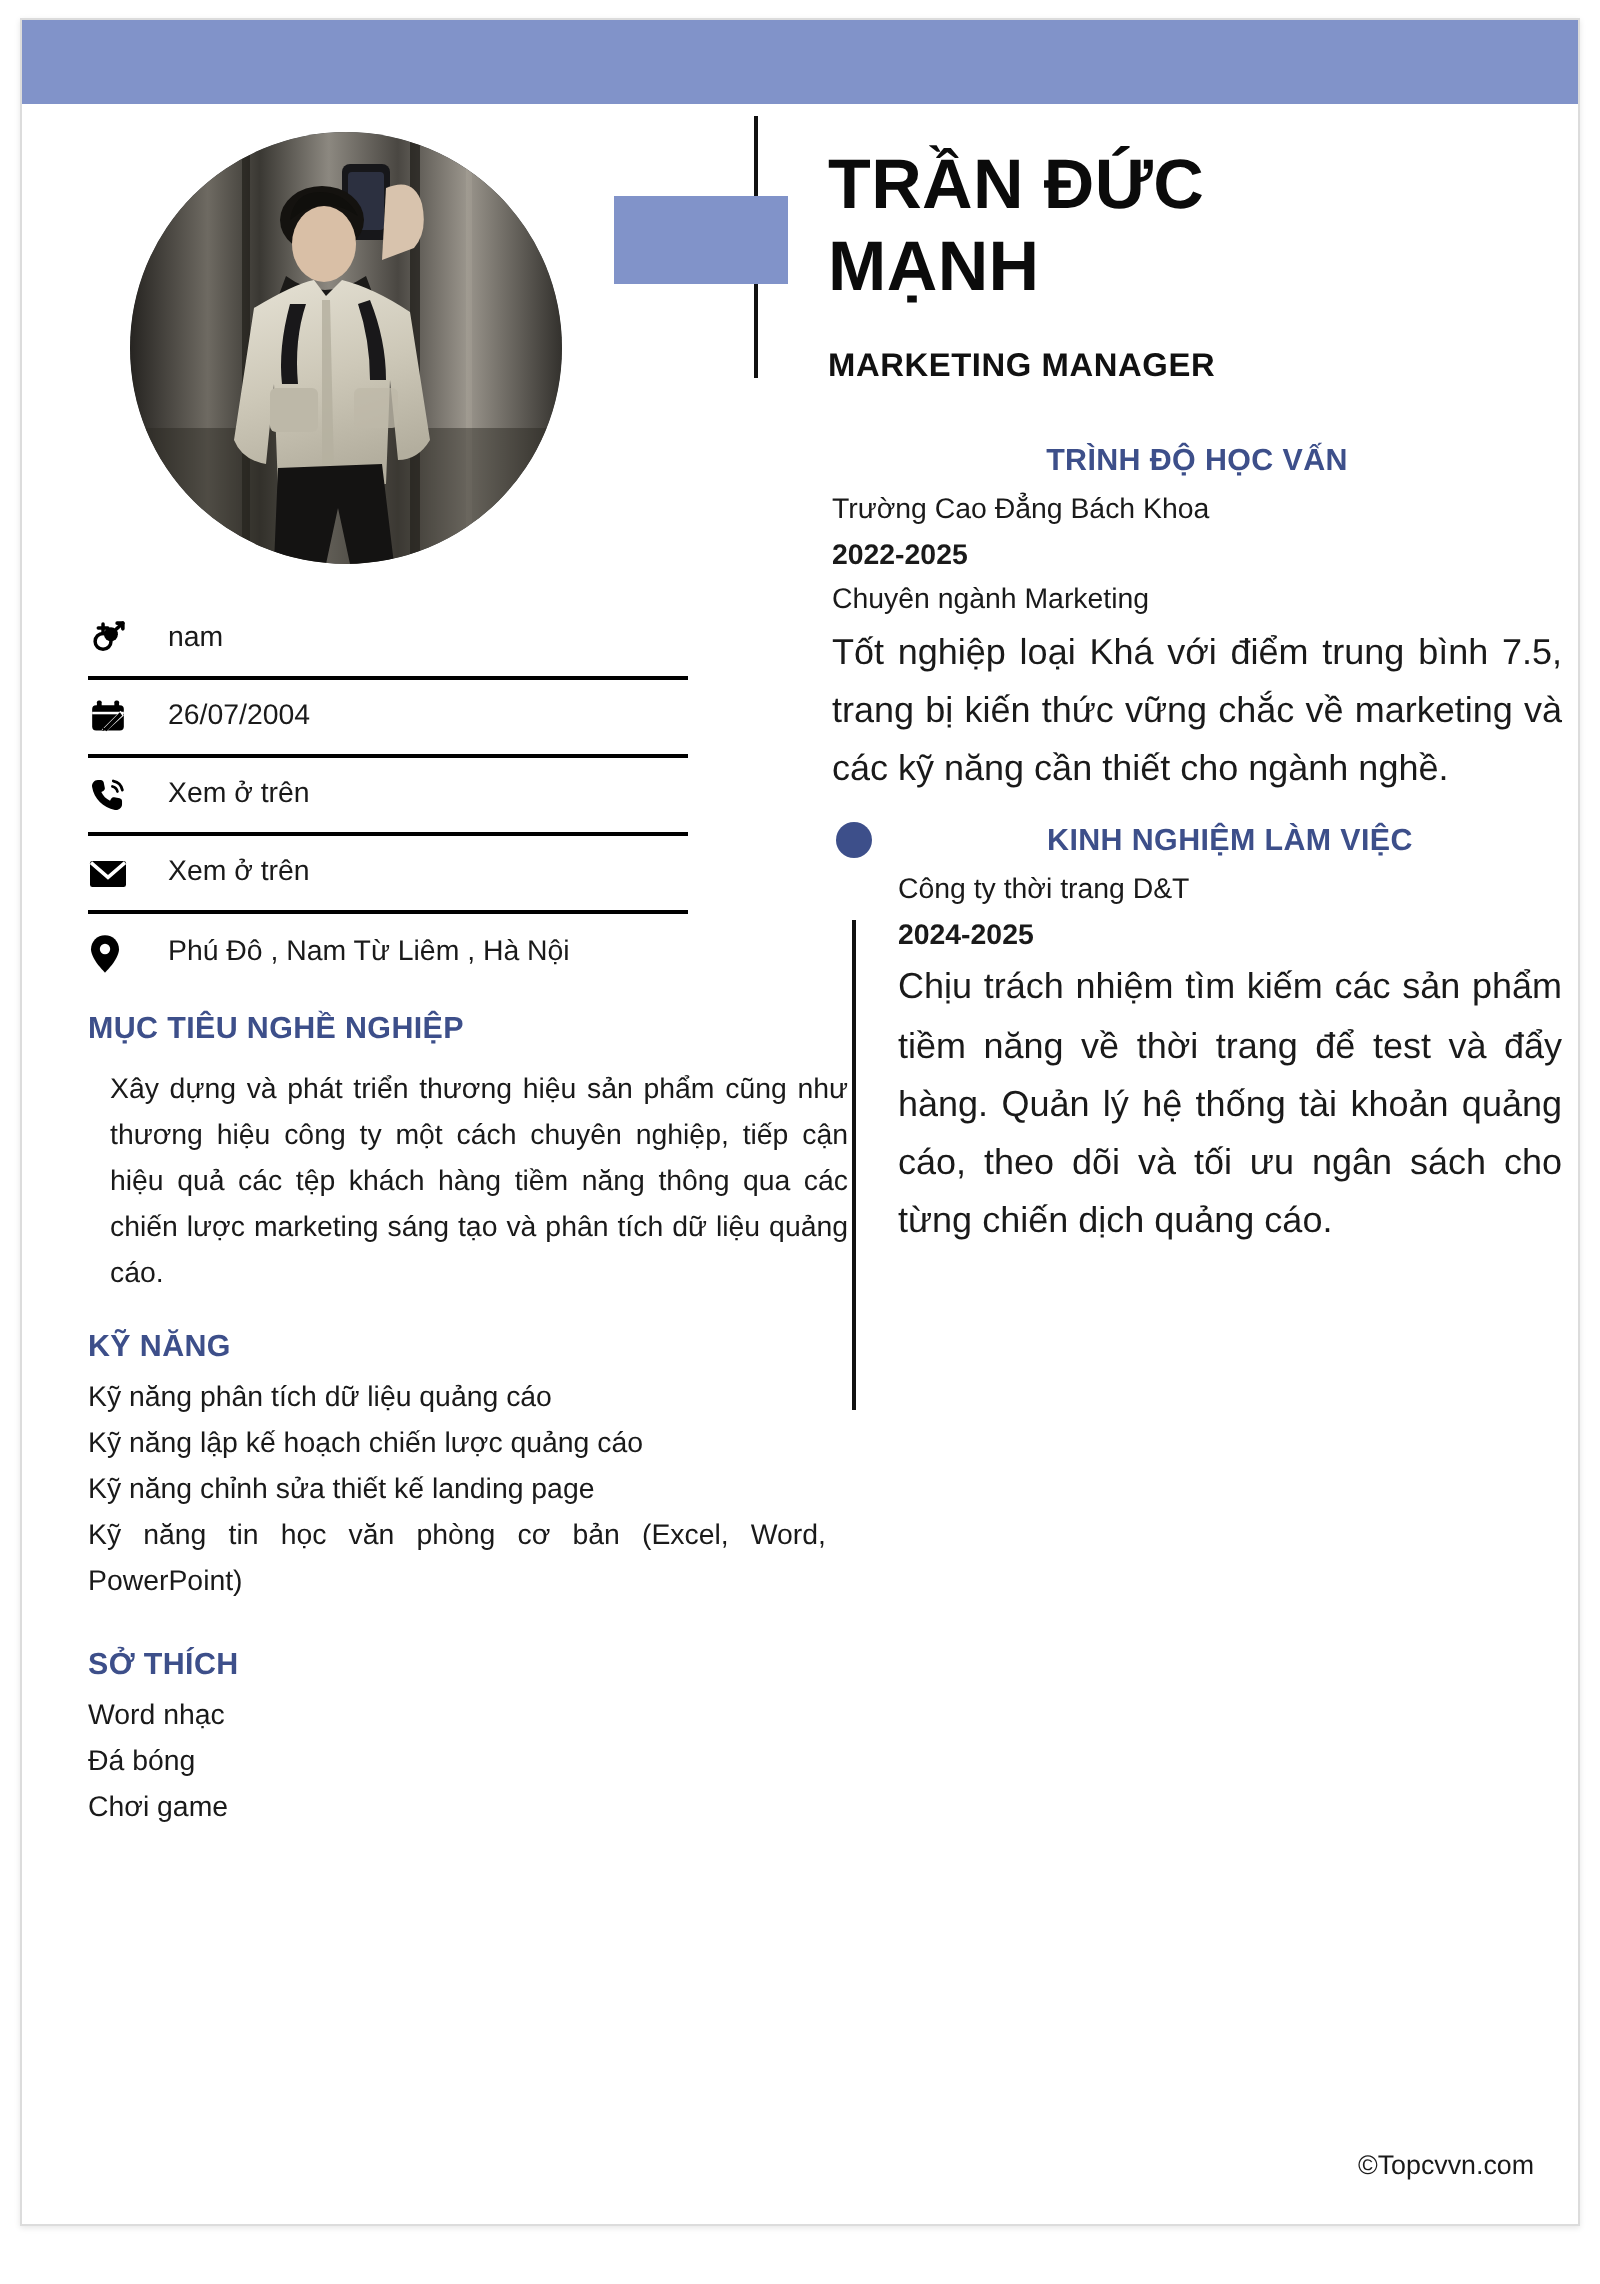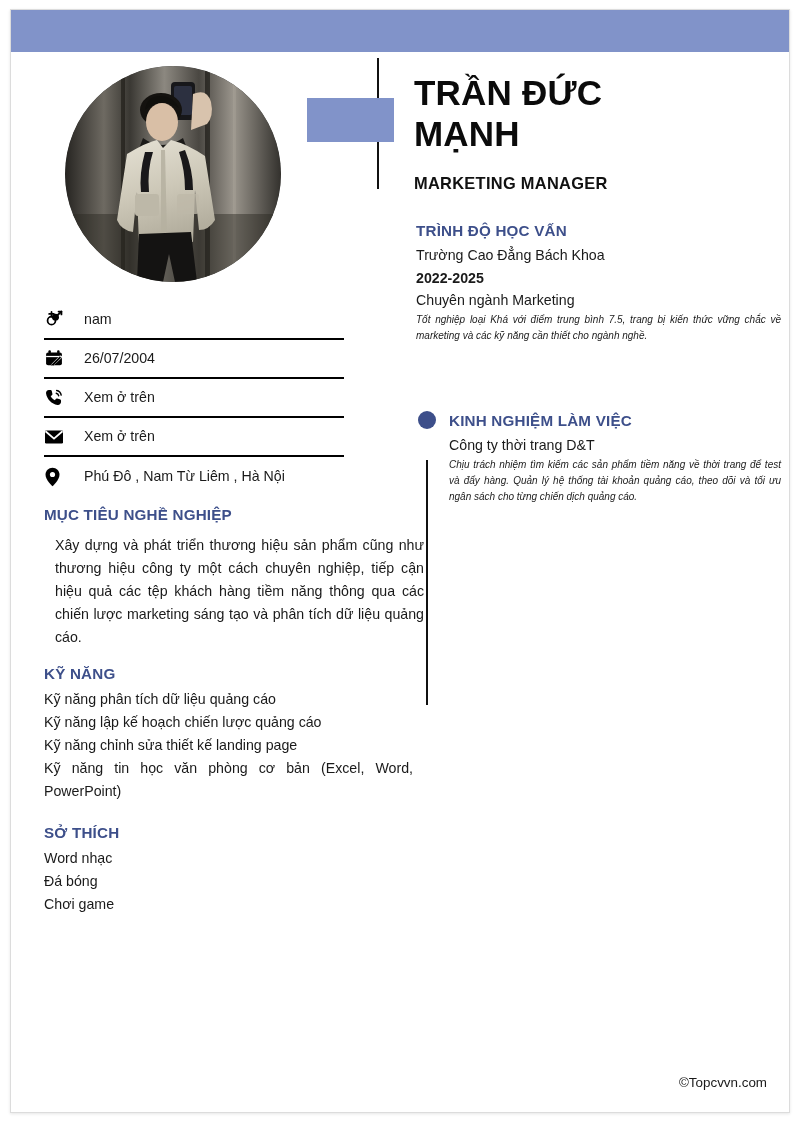--- a/index.html
+++ b/index.html
@@ -187,35 +187,35 @@
     background: #3d4f8a;
   }
 
   .rsec { position: absolute; width: 365px; }
   .rsec-title {
     font-size: 15.2px;
     font-weight: bold;
     color: #3d4f8a;
     letter-spacing: 0.2px;
     margin: 0 0 5px 0;
+    text-align: center;
   }
   .rline {
     font-size: 14.2px;
     color: #1a1a1a;
     line-height: 1.6;
     margin: 0;
   }
   .rline.bold { font-weight: bold; }
   .rpara {
-    font-size: 10px;
+    font-size: 18px;
     color: #1a1a1a;
     line-height: 1.62;
     text-align: justify;
     margin: 0;
-    font-style: italic;
   }
 
   #education  { left: 39px; top: 170px; }
   #experience { left: 72px; top: 360px; width: 332px; }
 
   
   .footer {
     position: absolute;
     right: 22px;
     bottom: 22px;
@@ -387,20 +387,21 @@
         <p class="rline">Chuyên ngành Marketing</p>
         <p class="rpara">Tốt nghiệp loại Khá với điểm trung bình 7.5, trang bị kiến thức vững chắc về marketing và các kỹ năng cần thiết cho ngành nghề.</p>
       </div>
 
       <div class="exp-bullet"></div>
       <div class="exp-rail"></div>
 
       <div class="rsec" id="experience">
         <h2 class="rsec-title">KINH NGHIỆM LÀM VIỆC</h2>
         <p class="rline">Công ty thời trang D&amp;T</p>
+        <p class="rline bold">2024-2025</p>
         <p class="rpara">Chịu trách nhiệm tìm kiếm các sản phẩm tiềm năng về thời trang để test và đẩy hàng. Quản lý hệ thống tài khoản quảng cáo, theo dõi và tối ưu ngân sách cho từng chiến dịch quảng cáo.</p>
       </div>
 
     </div>
 
     <div class="footer">©Topcvvn.com</div>
 
   </div>
 </div>
 

